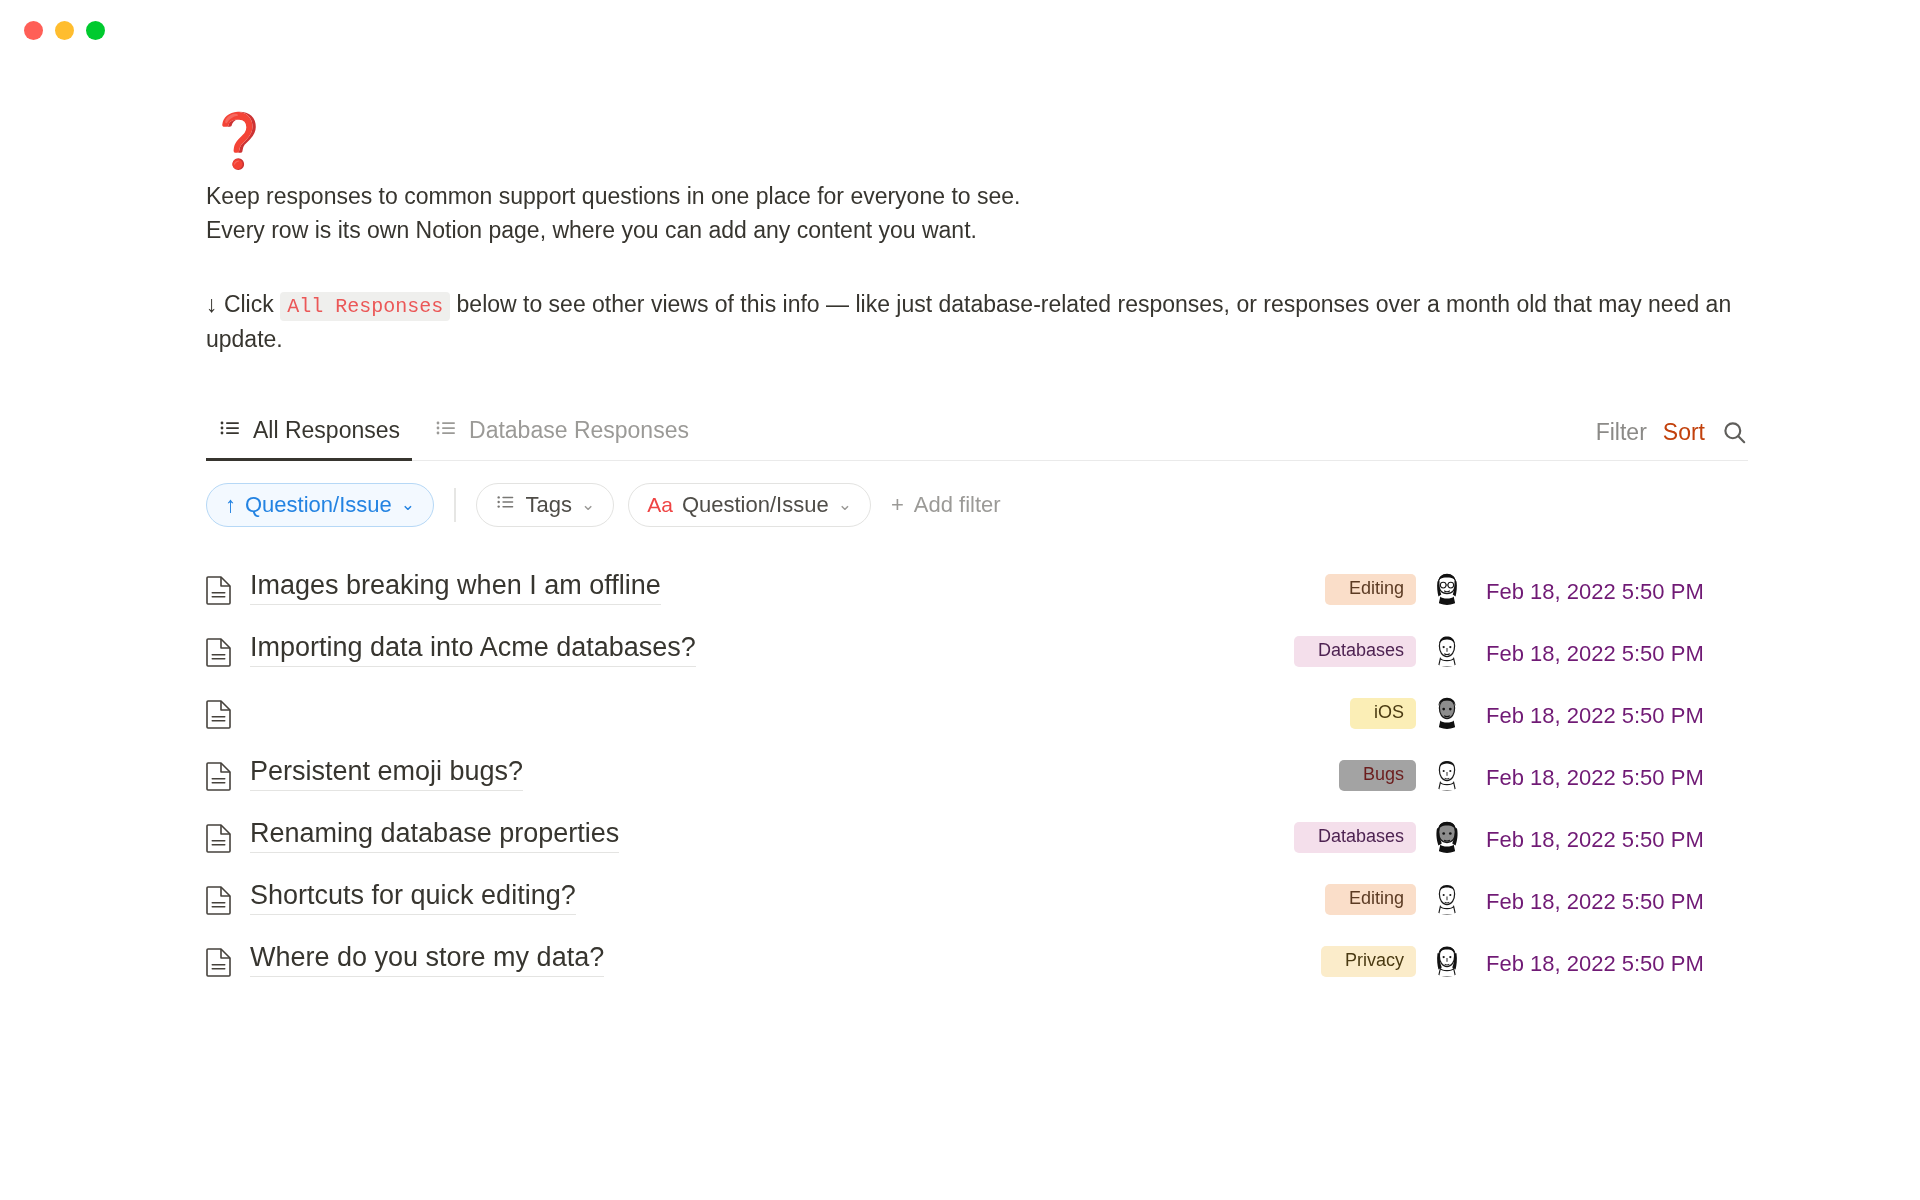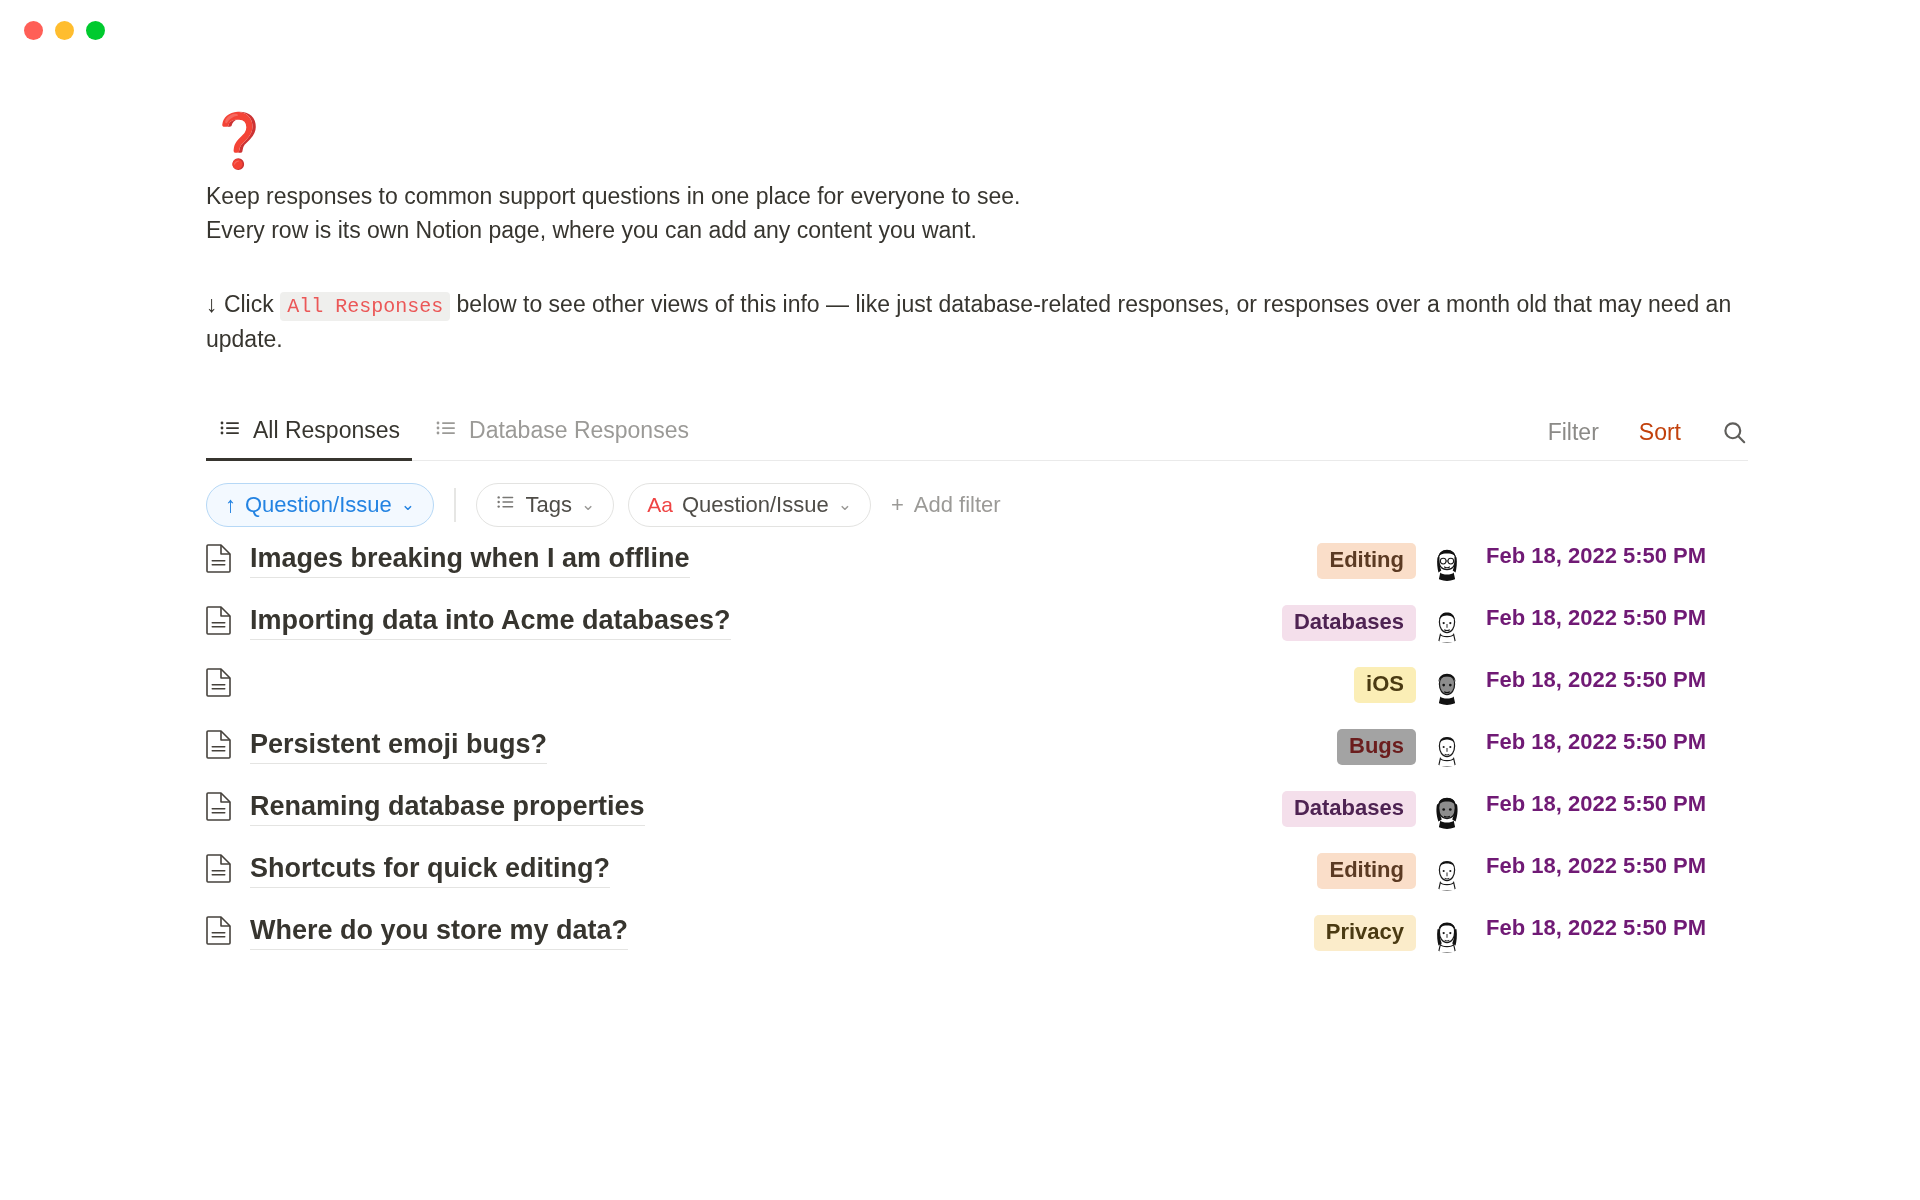--- a/index.html
+++ b/index.html
@@ -80,21 +80,21 @@
     position: relative;
   }
   .tab.active { color: #37352f; font-weight: 500; }
   .tab.active::after {
     content: ""; position: absolute;
     left: 0; right: 0; bottom: -1.5px; height: 3px;
     background: #37352f;
   }
   .list-ico { display: block; }
 
-  .tools { display: flex; align-items: center; gap: 40px; padding-bottom: 14px; }
+  .tools { display: flex; align-items: center; gap: 16px; padding-bottom: 14px; }
   .tool-text { font-size: 23px; color: #8b8a87; cursor: pointer; }
   .tool-text.active { color: #c2410c; }
   .search-btn { cursor: pointer; display: flex; }
 
   
   .chips {
     margin-top: 22px;
     display: flex; align-items: center; gap: 14px;
   }
   .chip {
@@ -120,37 +120,36 @@
   }
   .add-filter {
     display: flex; align-items: center; gap: 10px;
     font-size: 22px; color: #9b9a97; cursor: pointer;
     padding: 0 6px;
   }
 
   
   .rows { margin-top: 16px; }
   .row {
-    display: flex; align-items: flex-start;
+    display: flex; align-items: flex-end;
     height: 62px;
     cursor: pointer;
-    font-weight: bold;
   }
   .row-icon { width: 44px; display: flex; align-items: center; }
   .row-title {
     font-size: 27px; color: #37352f;
     border-bottom: 1.5px solid #e4e4e2;
     padding-bottom: 3px;
     white-space: nowrap;
   }
   .row-spacer { flex: 1; }
   .tag-cell { width: 250px; display: flex; justify-content: flex-end; }
   .tag {
-    font-size: 22px;
-    padding: 4px 12px 6px 12px;
+    font-size: 18px;
+    padding: 4px 12px 6px 24px;
     border-radius: 5px;
     white-space: nowrap;
   }
   .avatar-cell { width: 62px; display: flex; justify-content: center; }
   .avatar {
     width: 38px; height: 38px; border-radius: 50%;
     overflow: hidden; background: #fff;
     display: block;
   }
   .date-cell {

